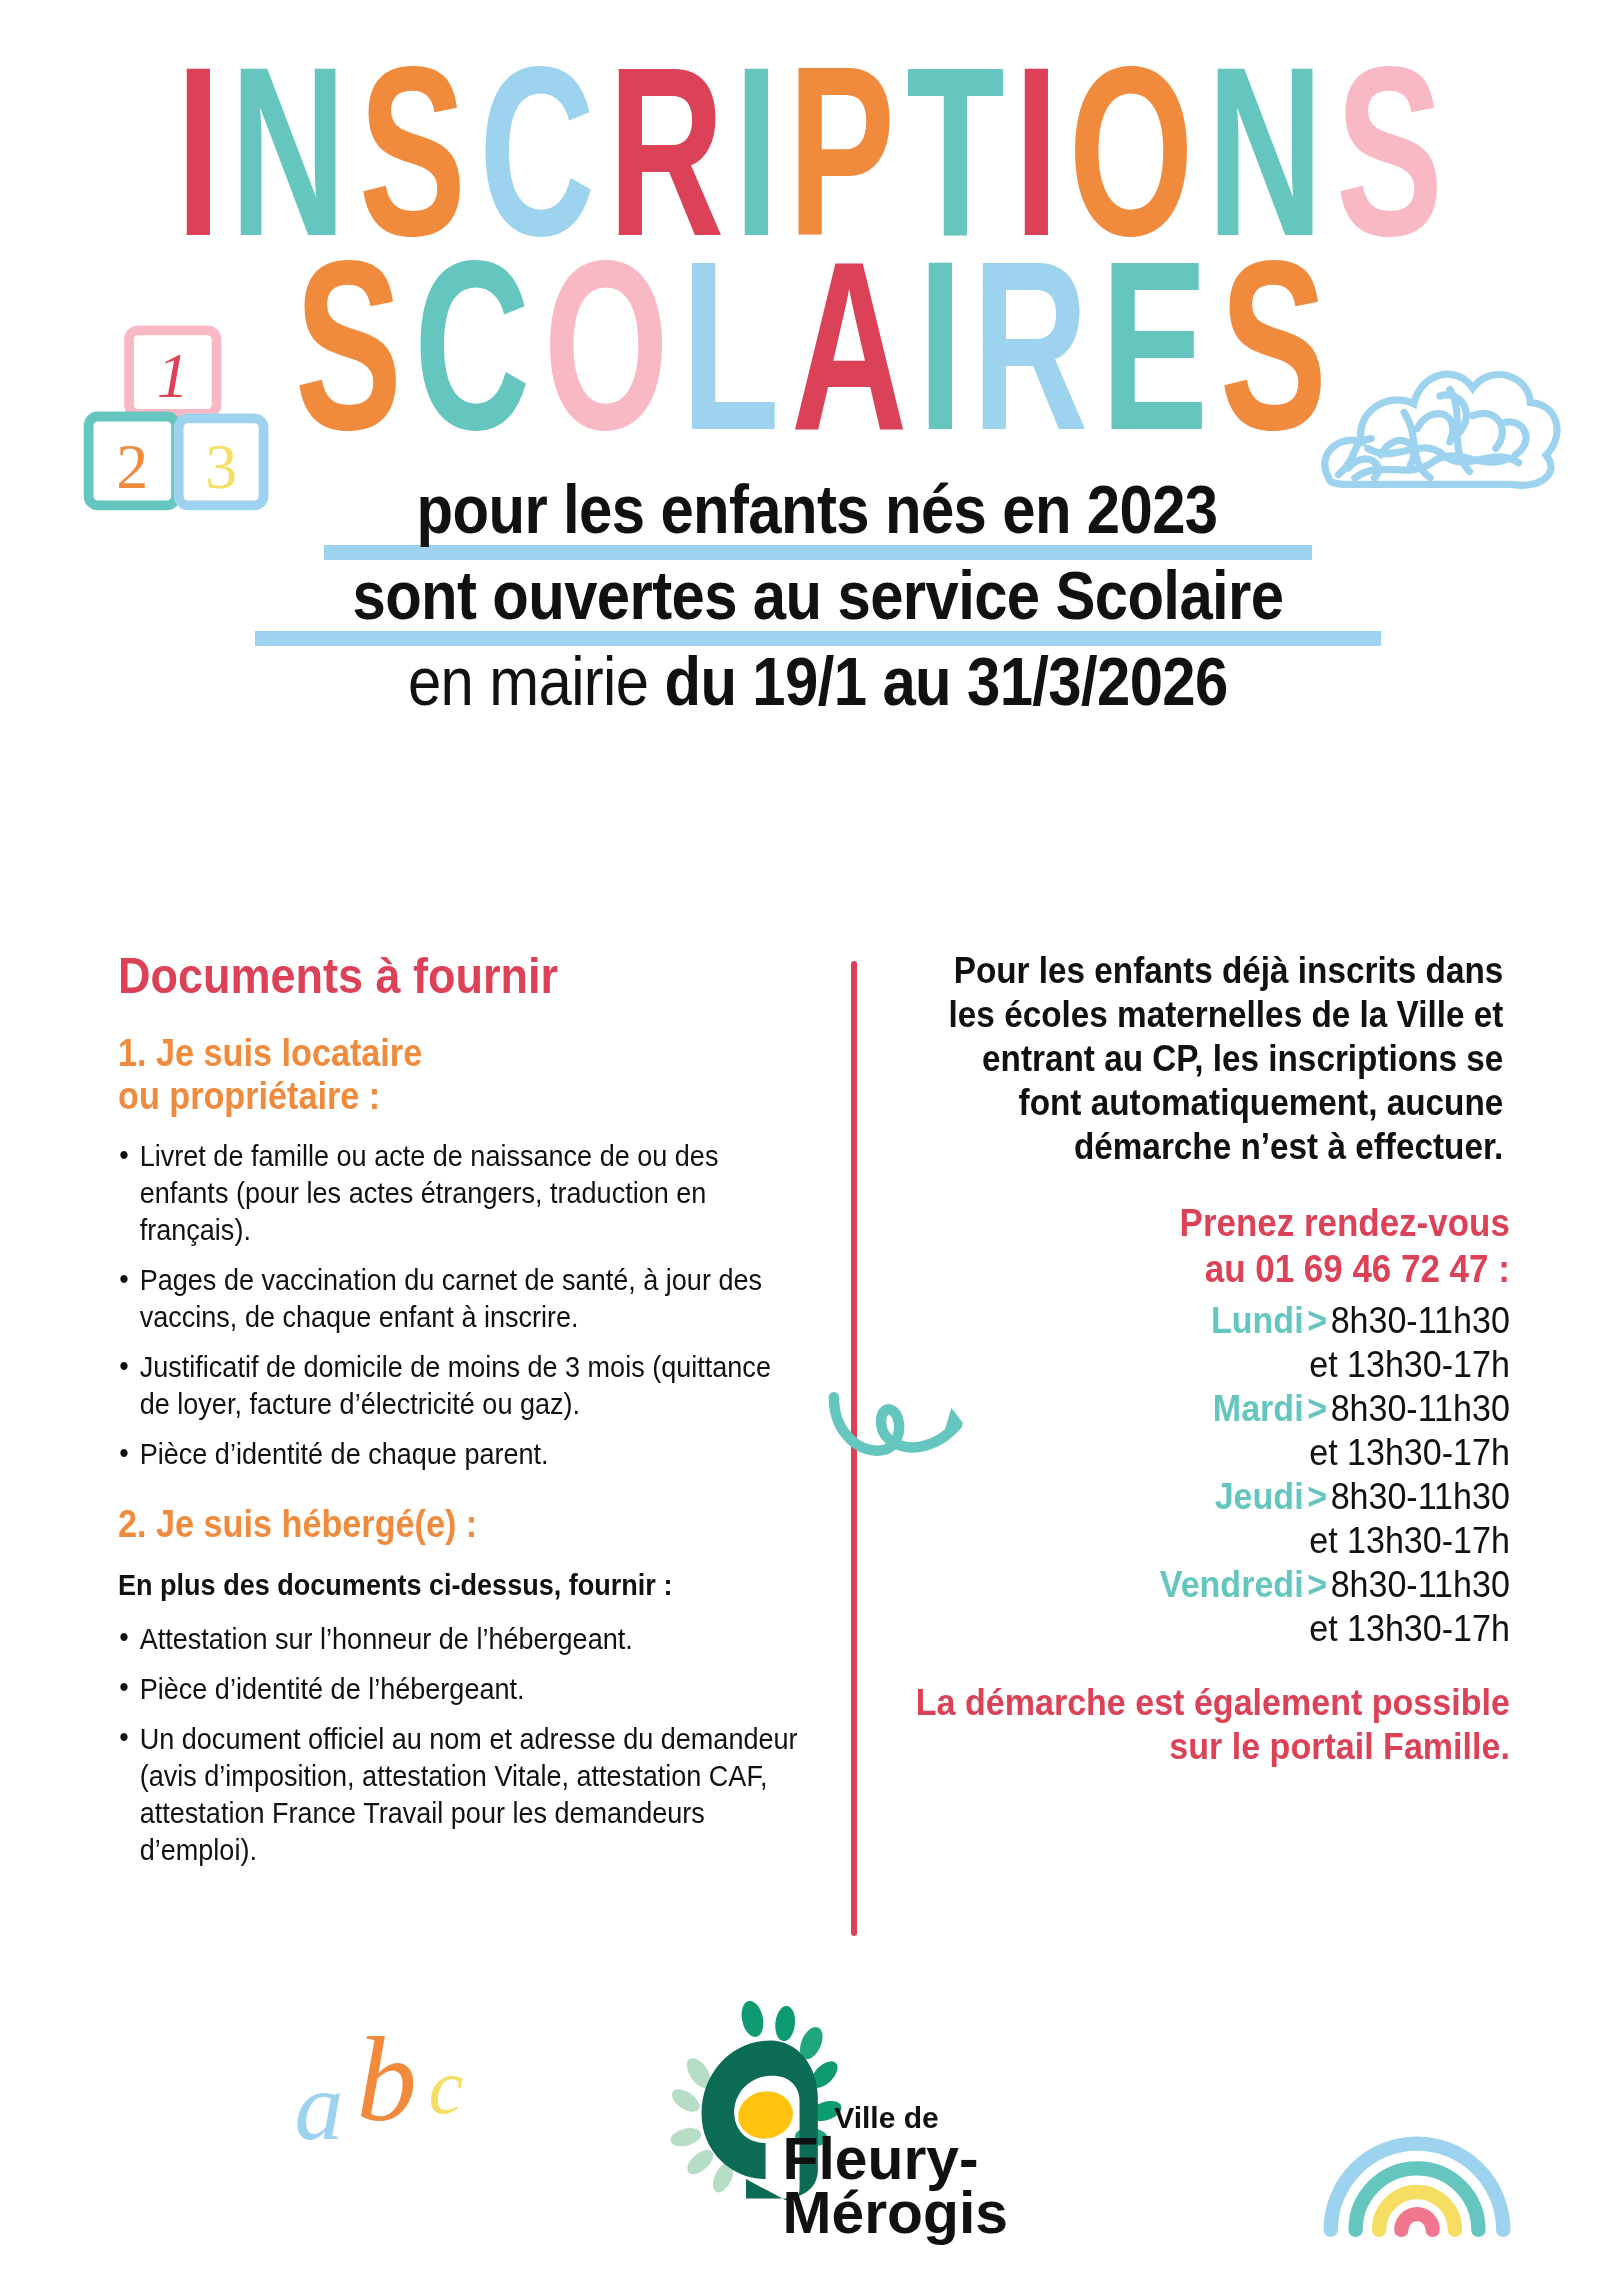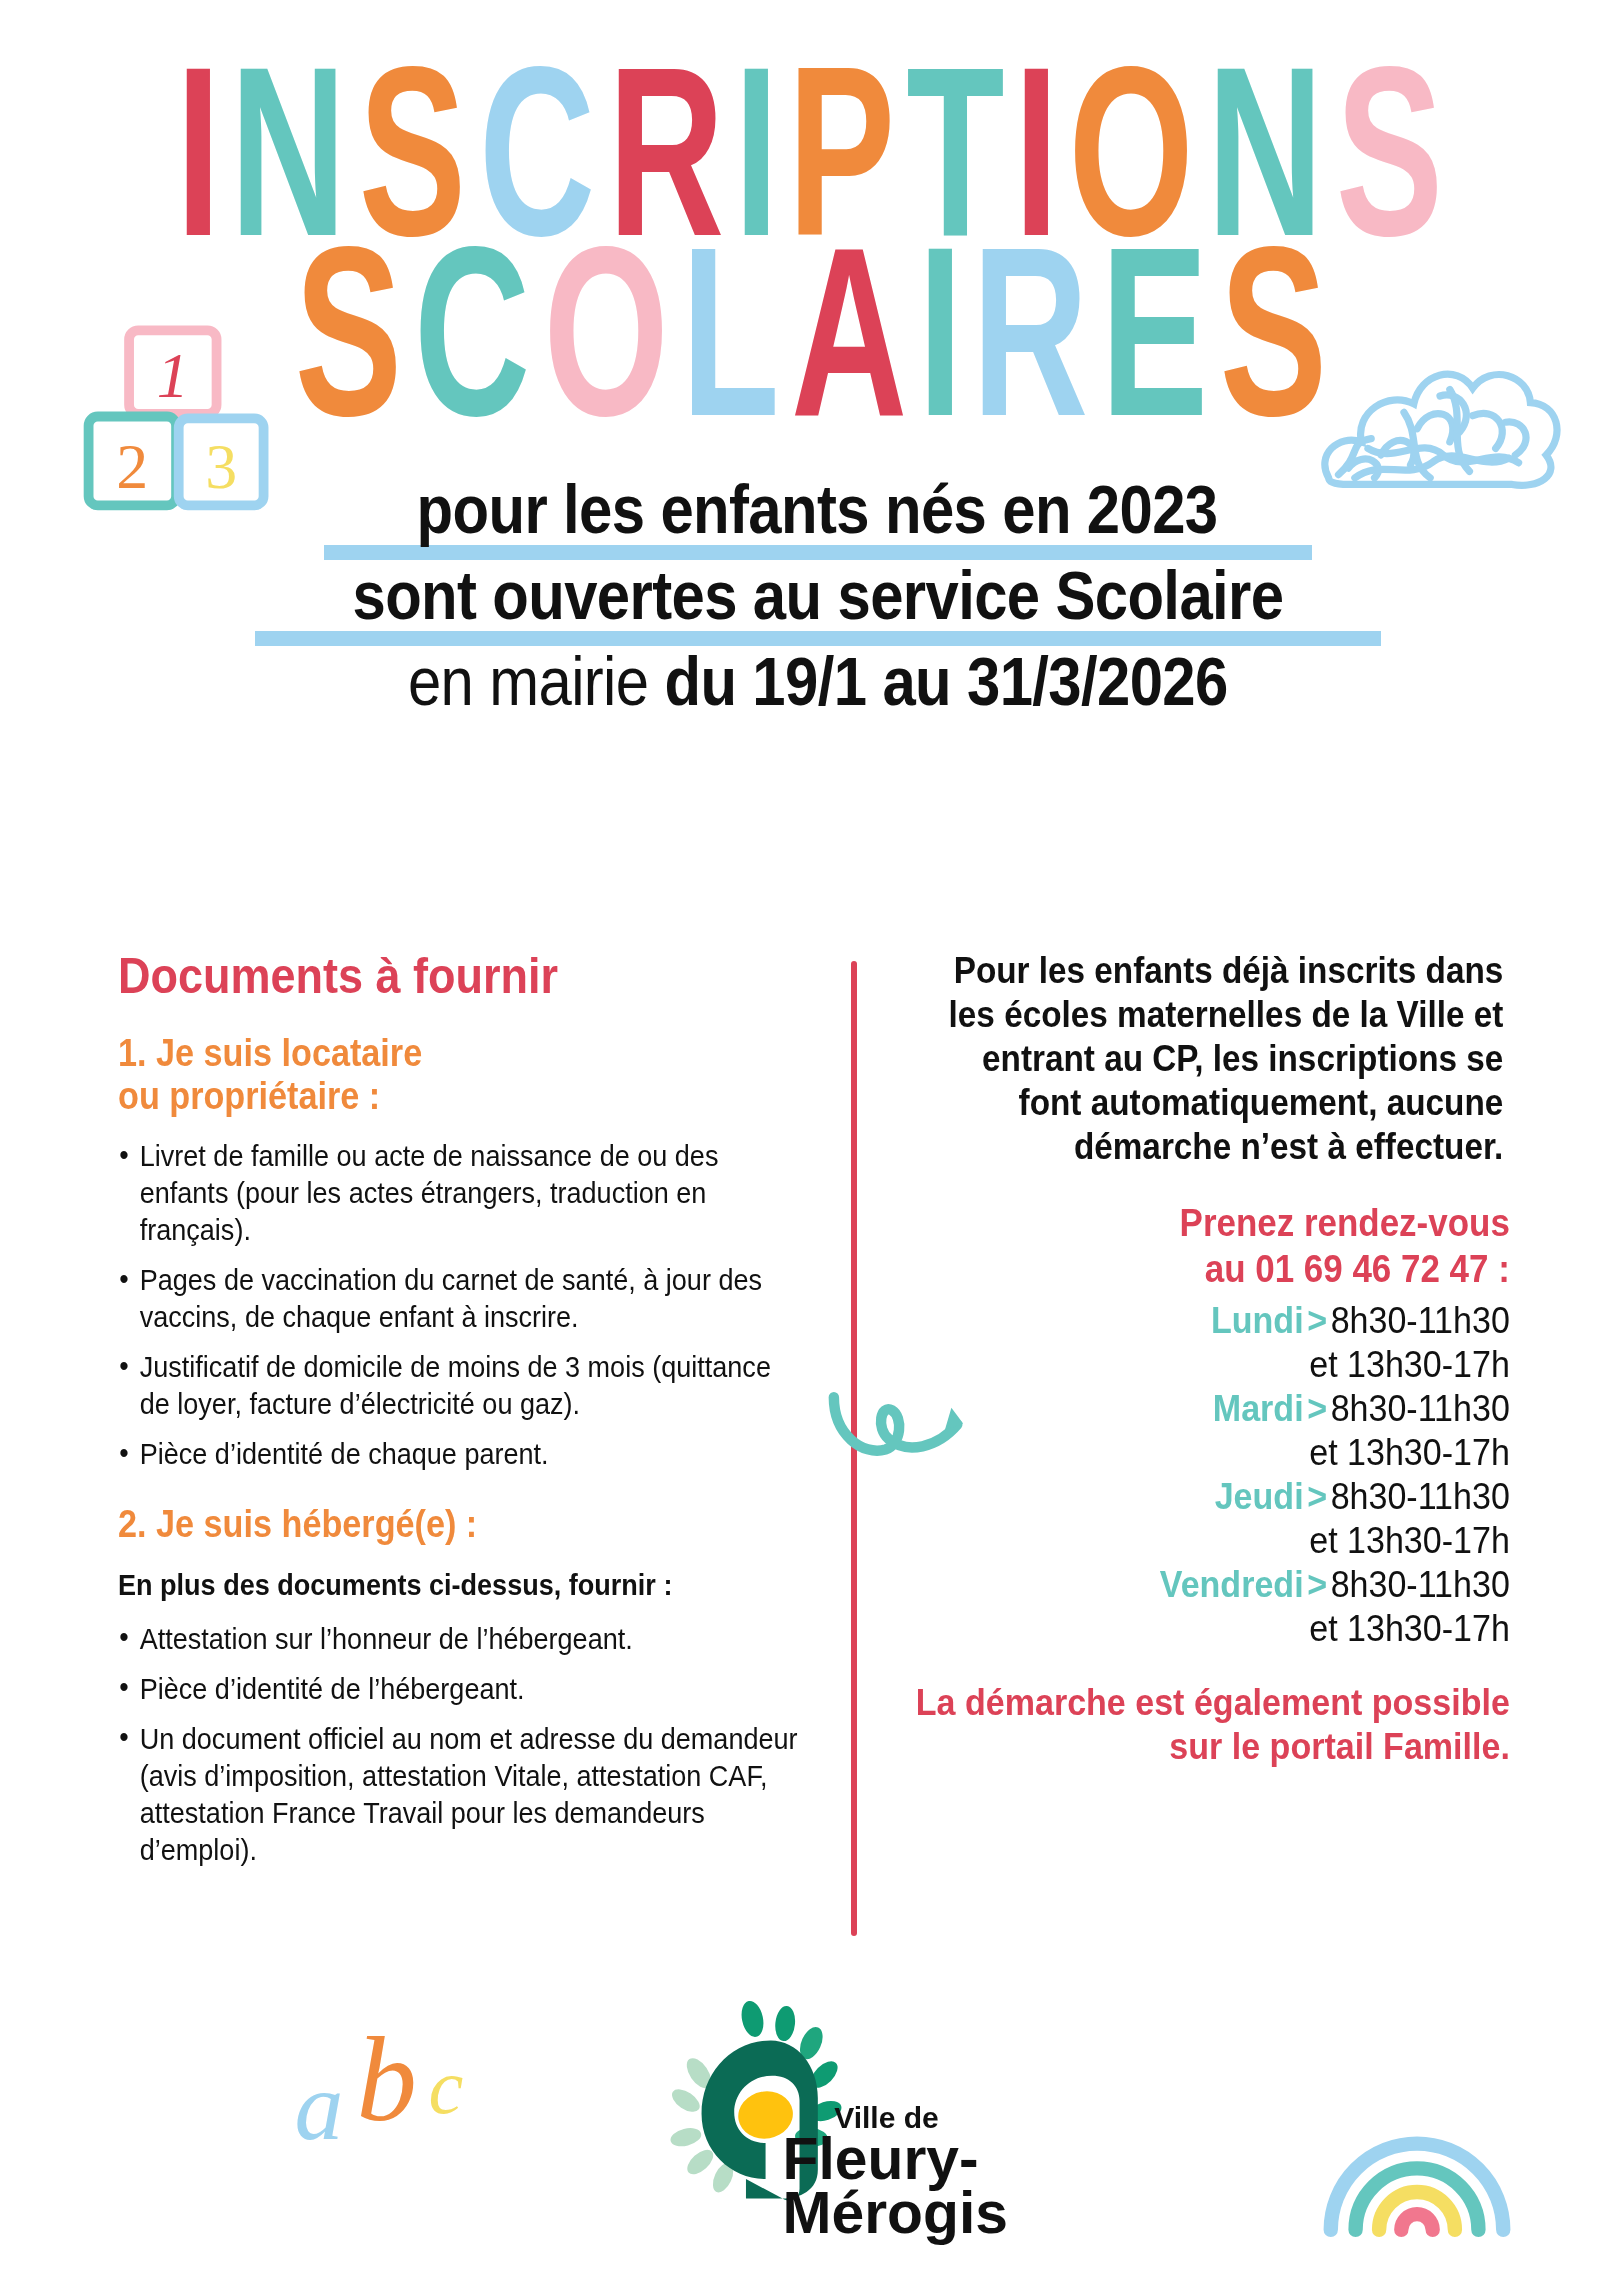--- a/index.html
+++ b/index.html
@@ -31,21 +31,21 @@
     font-family: "Liberation Sans", sans-serif;
     font-weight: bold;
     letter-spacing: 1.3px;
   }
   #title-line-1 {
     top: 31px;
     font-size: 175px;
     line-height: 175px;
   }
   #title-line-2 {
-    top: 211px;
+    top: 225px;
     font-size: 175px;
     line-height: 175px;
   }
   .title-letter {
     display: inline-block;
     transform: scaleY(1.38) scaleX(0.92);
     transform-origin: center top;
     margin: 0 0.7px;
   }
 

